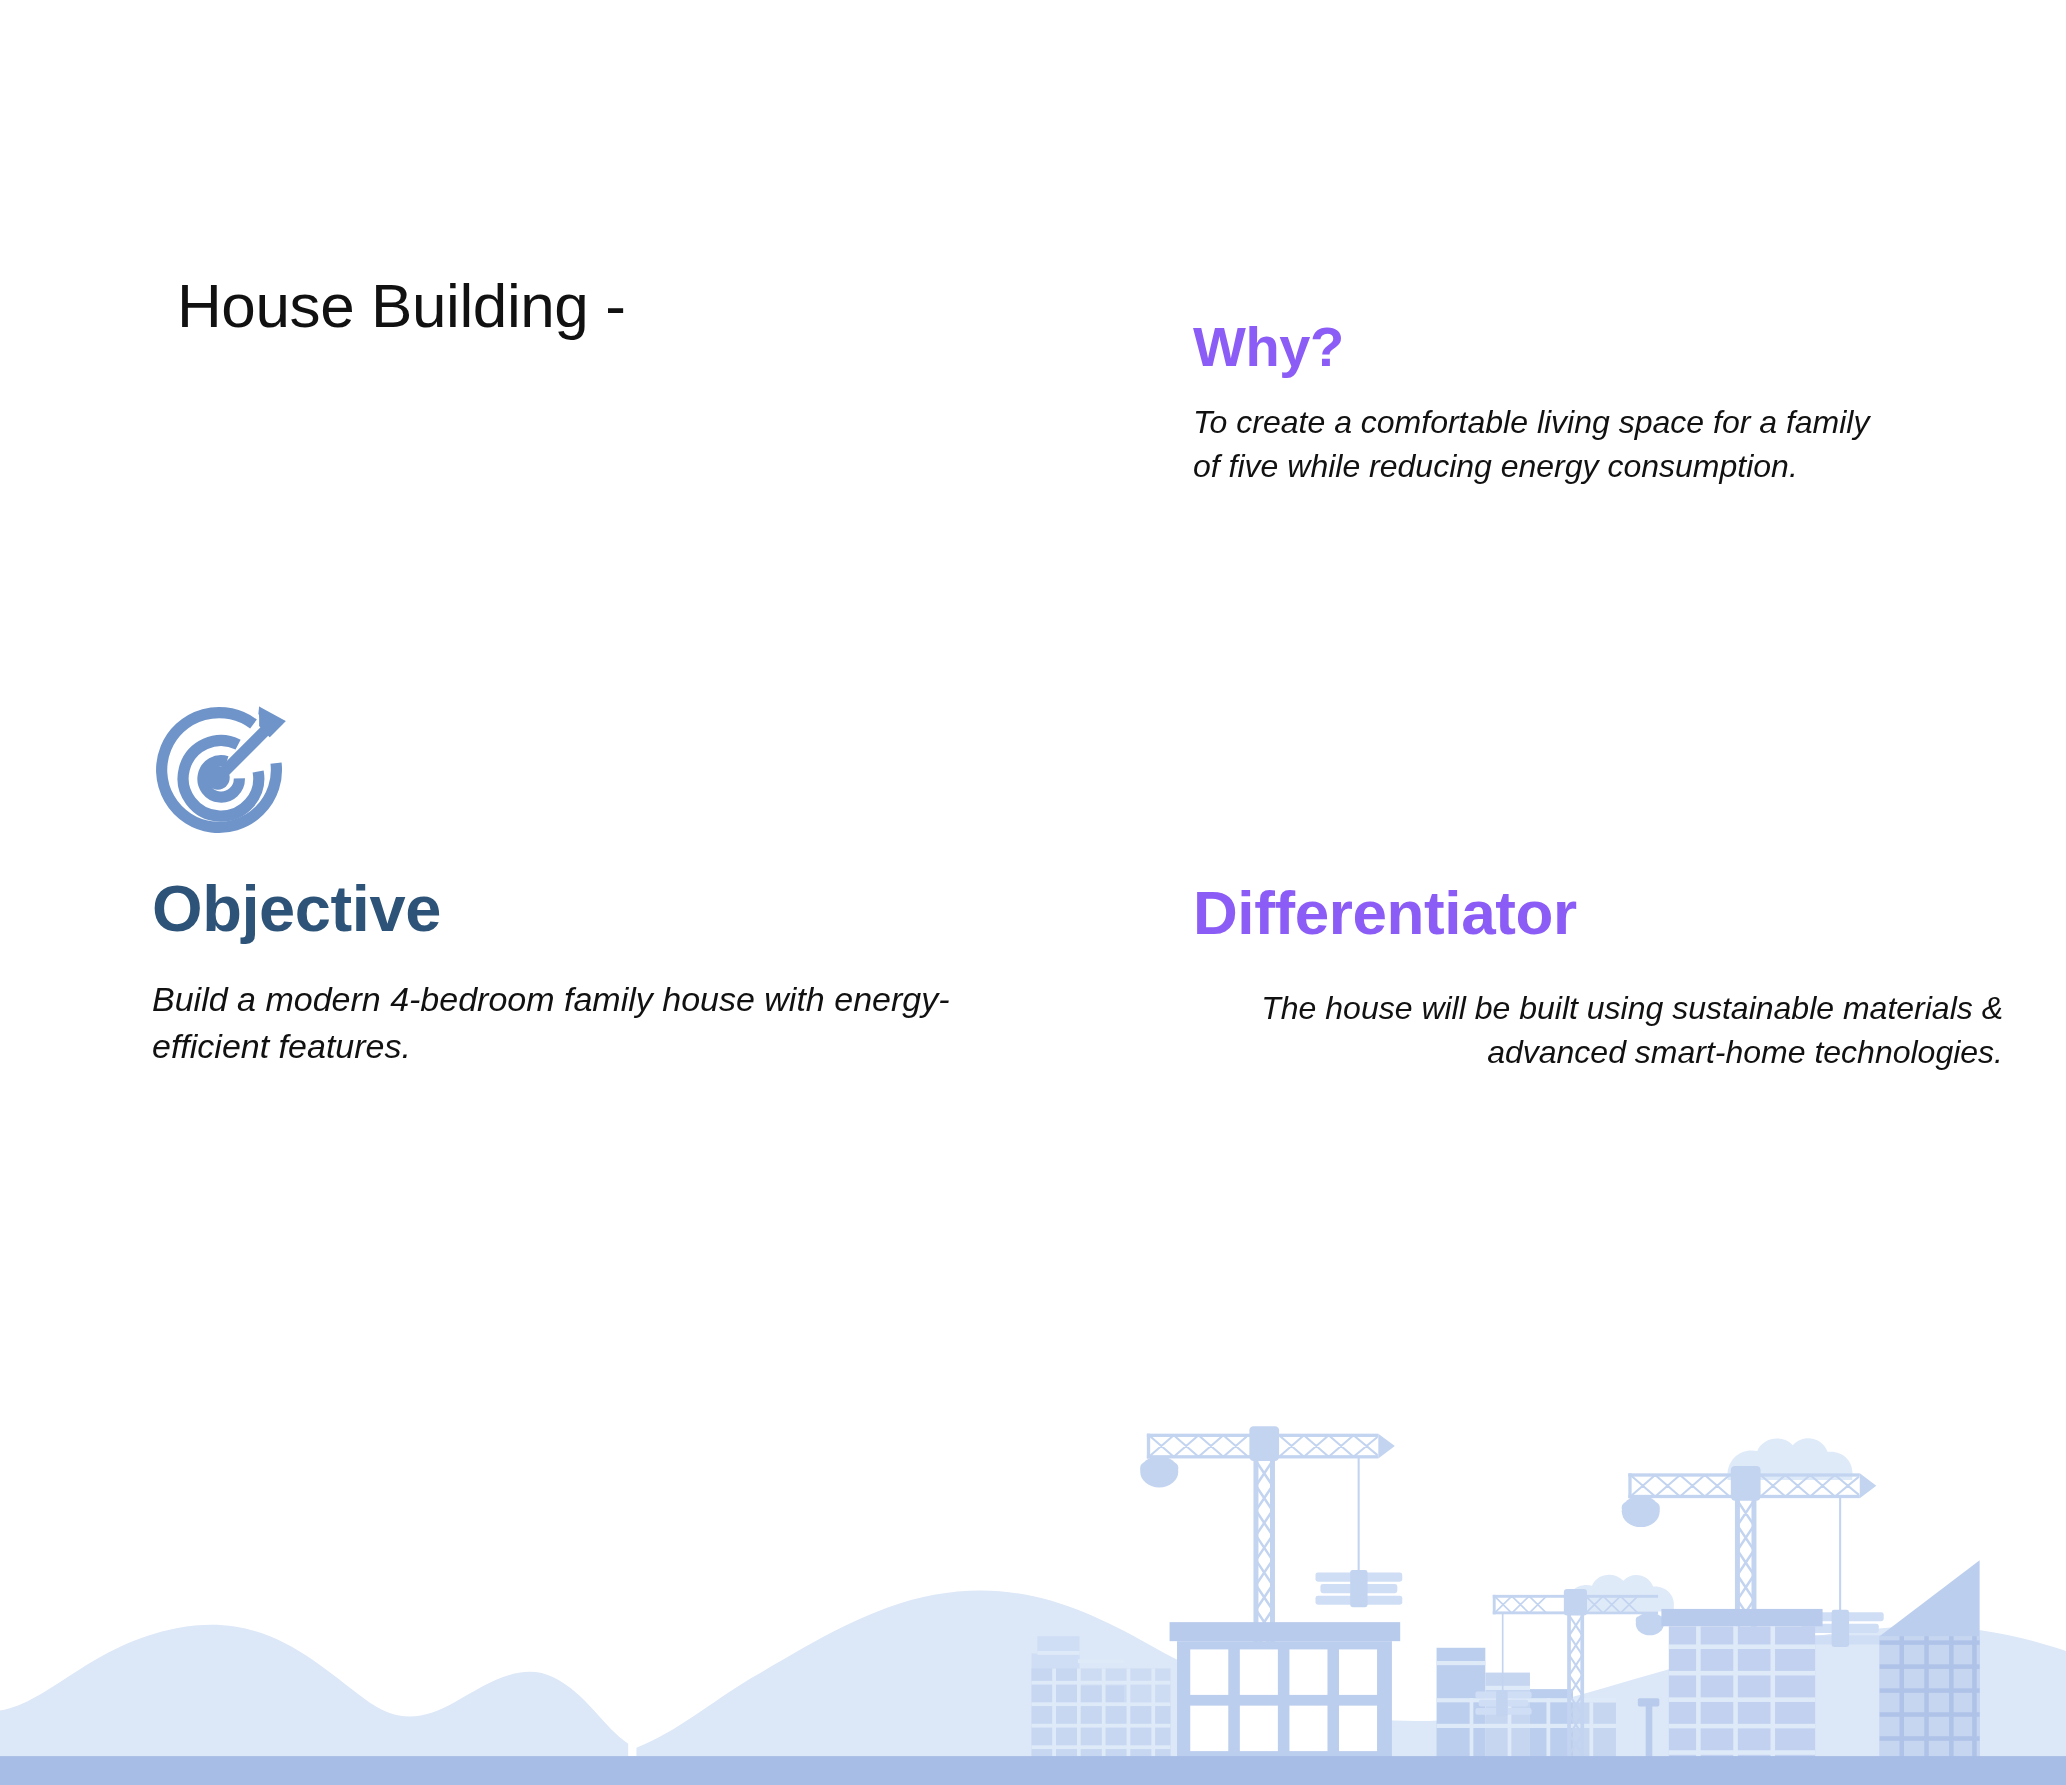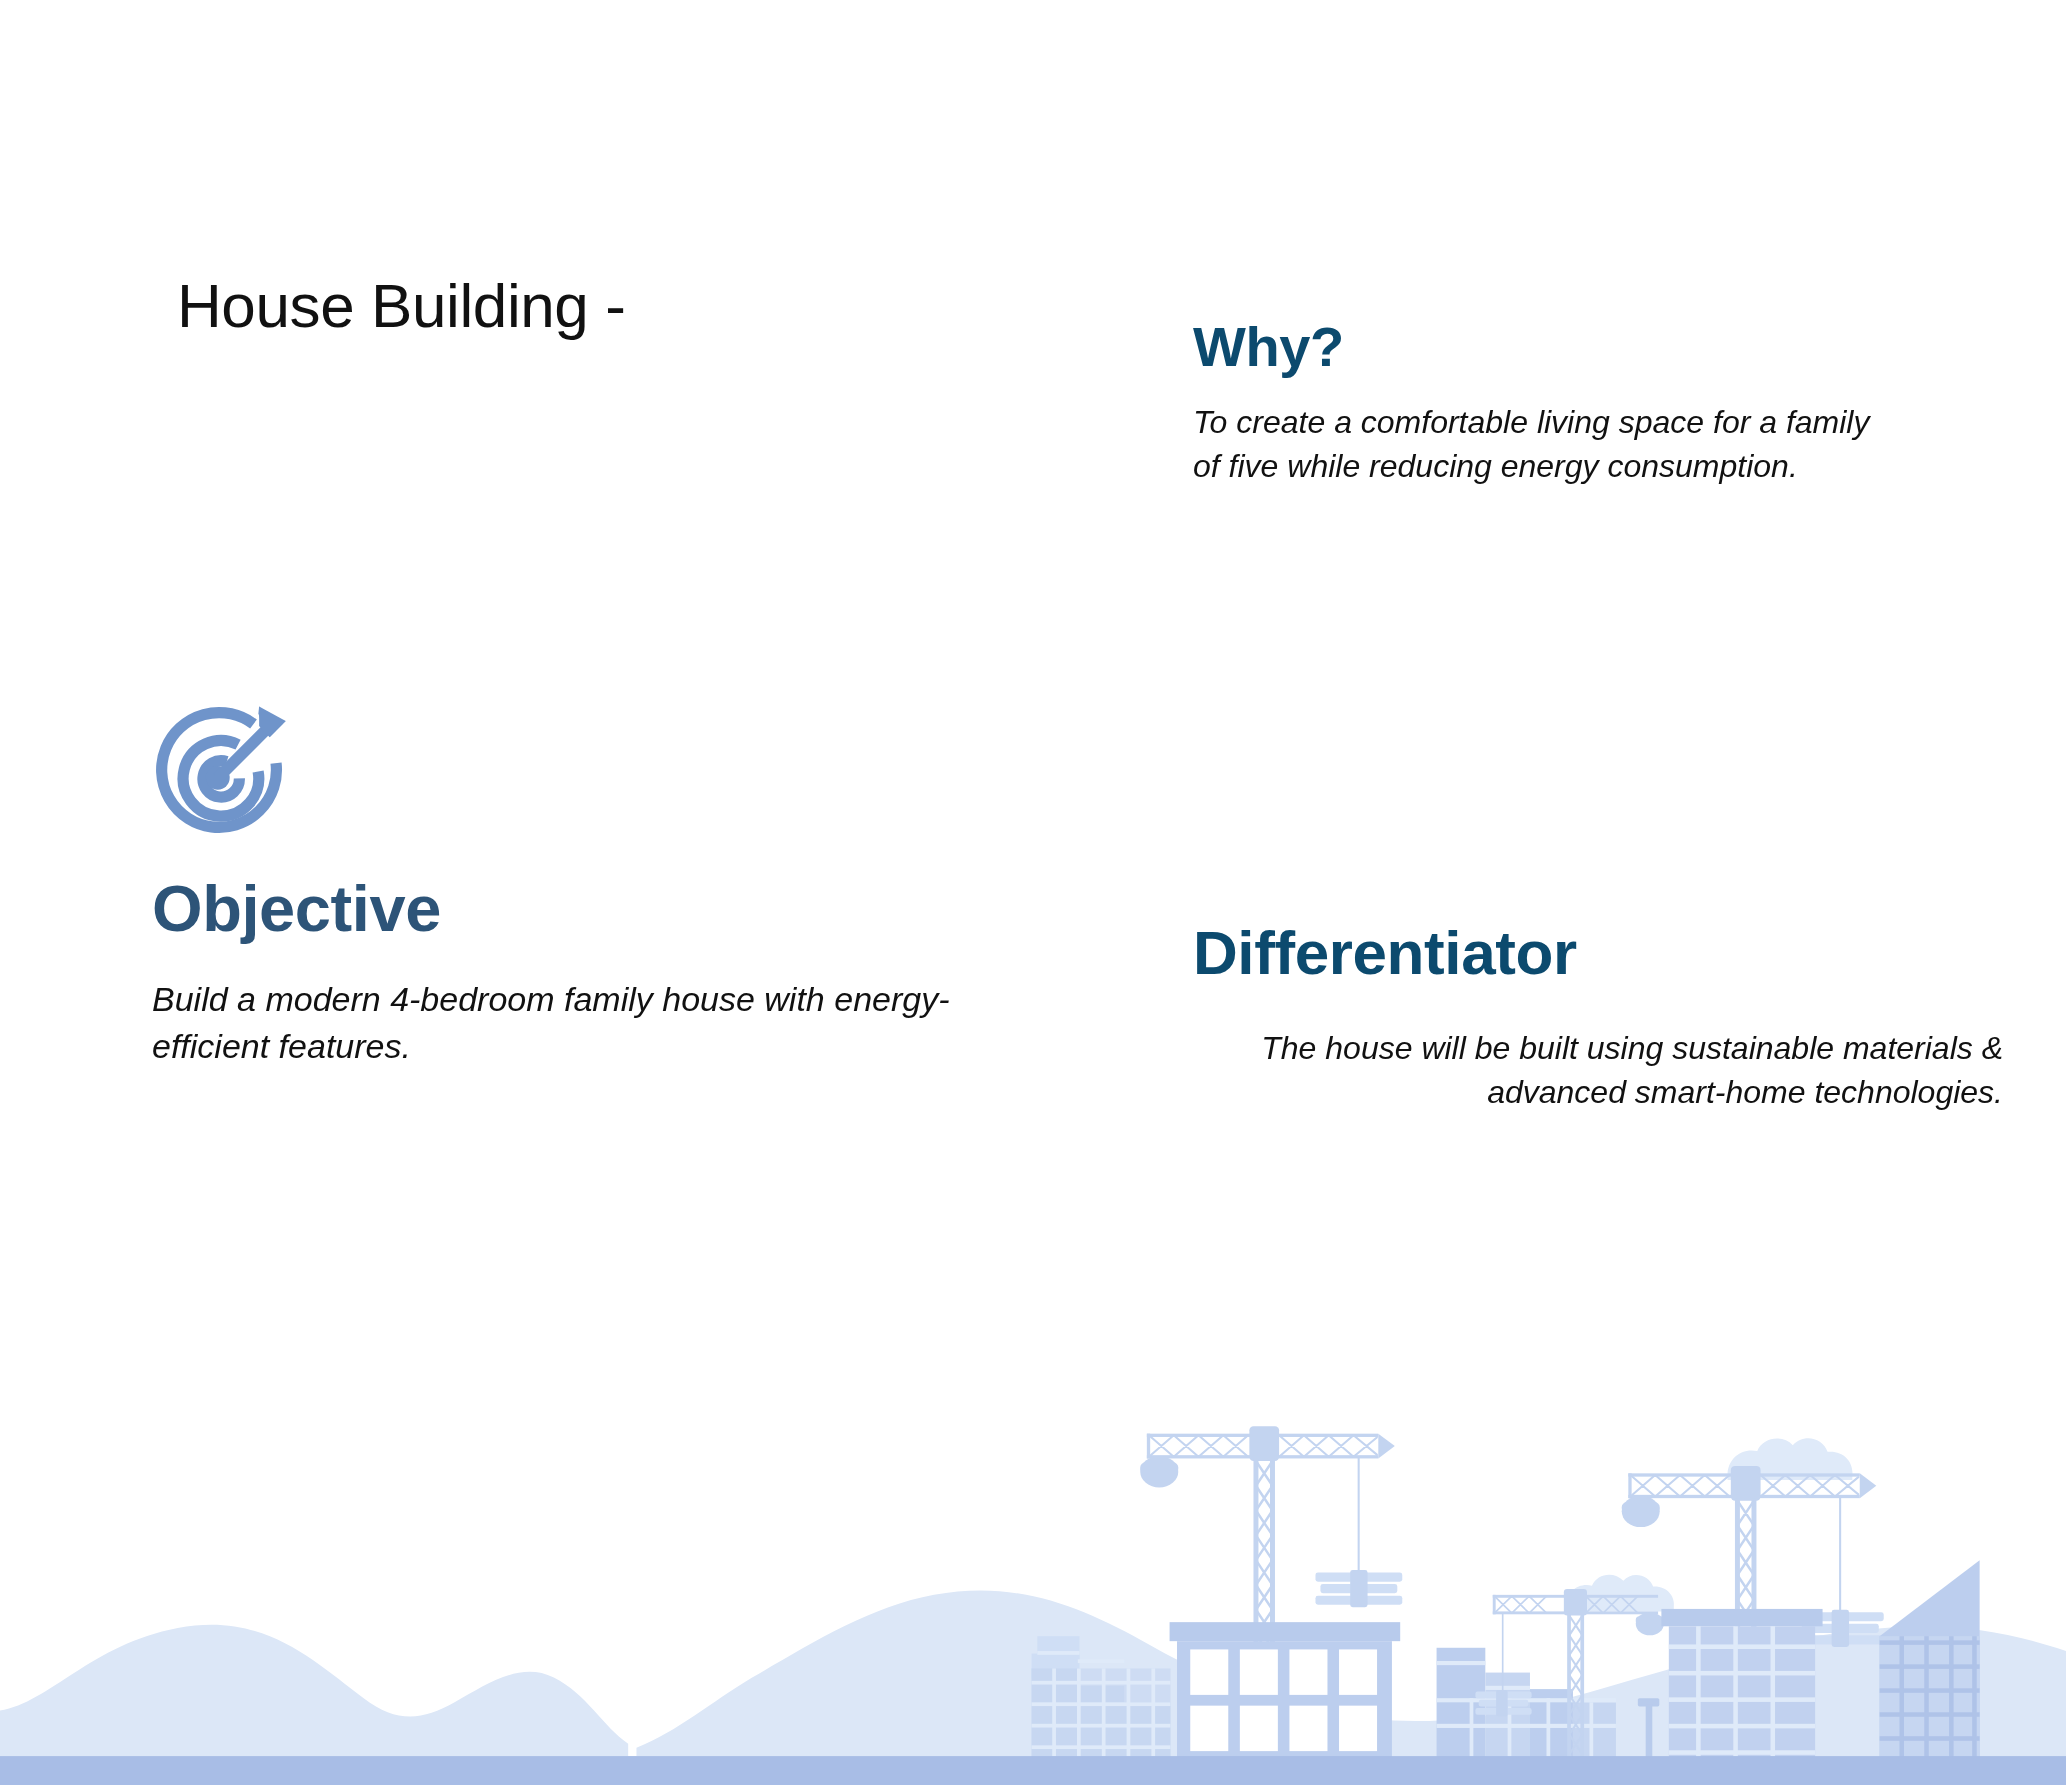--- a/index.html
+++ b/index.html
@@ -18,32 +18,32 @@
     letter-spacing:-0.4px;white-space:nowrap;margin-left:25px;
   }
   .title-line2{
     font-size:63px;line-height:1.12;font-weight:700;color:#111;
     letter-spacing:-0.4px;margin-top:17.4px;
   }
 
   
   .cell{position:absolute;}
   .cell-head{
-    font-weight:700;color:#0c4a6e;letter-spacing:-0.4px;line-height:1;
+    font-weight:700;color:#8b5cf6;letter-spacing:-0.4px;line-height:1;
   }
   .cell-head.dark{color:#2d5478;}
   .cell-body{
     font-size:32px;line-height:1.37;color:#111;font-weight:400;font-style:italic;
   }
   .cell-body p{margin:0;}
 
   
   .c-why   {left:1193px;top:319px;width:694px;}
   .c-obj   {left:152px;top:876px;width:810px;}
-  .c-diff  {left:1193px;top:922px;width:810px;}
+  .c-diff  {left:1193px;top:882px;width:810px;}
 
   .c-why   .cell-head{font-size:56px;}
   .c-obj   .cell-head{font-size:65px;}
   .c-diff  .cell-head{font-size:62px;}
 
   .c-why   .cell-body{margin-top:26px;}
   .c-obj   .cell-body{margin-top:35px;font-size:34px;}
   .c-diff  .cell-body{margin-top:43px;text-align:right;}
 
   

